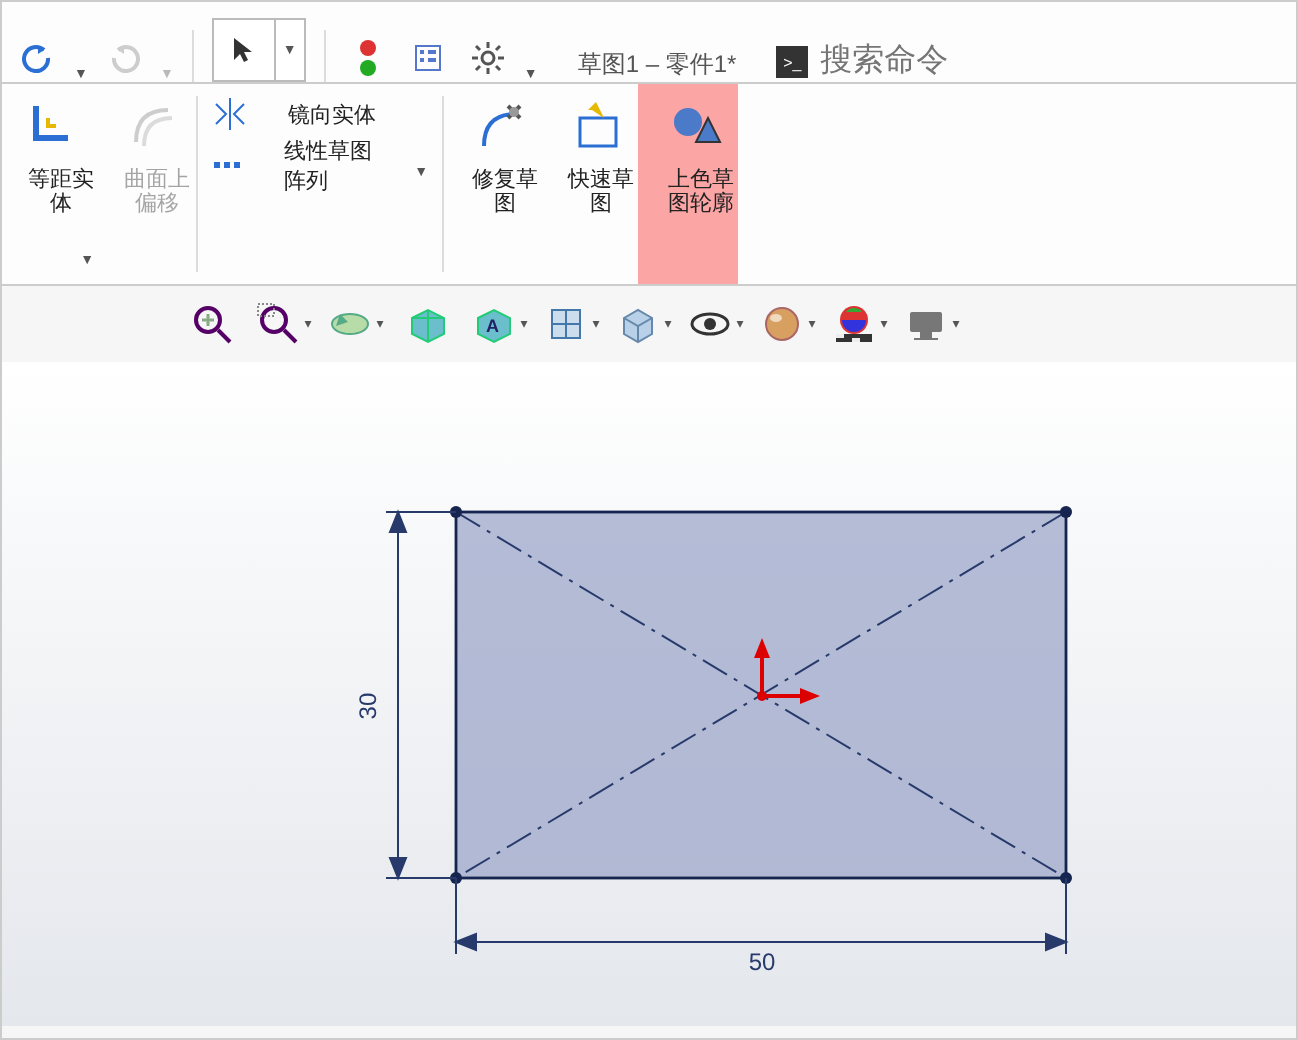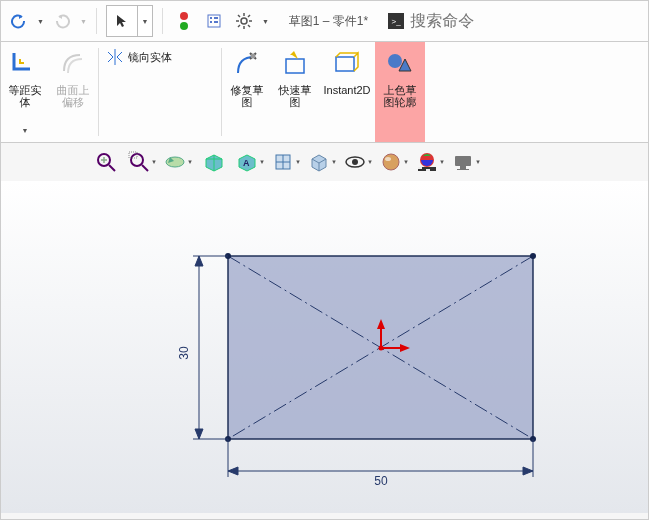--- a/index.html
+++ b/index.html
@@ -1,34 +1,34 @@
 <!DOCTYPE html>
 <html><head>
 <meta charset="utf-8">
 <style>
   body{margin:0;font-family:"Microsoft YaHei",Arial,sans-serif;font-size:11px;color:#222;background:#f6f6f6;width:649px;height:520px;overflow:hidden;border:1px solid #ccc;box-sizing:border-box}
-  .topbar{height:40px;background:#fdfdfd;border-bottom:1px solid #ccc;display:flex;align-items:center;gap:6px;padding:0 6px}
+  .topbar{height:40px;background:#fdfdfd;border-bottom:1px solid #ccc;display:flex;align-items:flex-end;gap:6px;padding:0 6px}
   .tb-btn{width:22px;height:22px;display:flex;align-items:center;justify-content:center;border:1px solid transparent;border-radius:2px;cursor:pointer}
   .sep{width:1px;height:26px;background:#ddd;margin:0 3px}
   .arrow-btn{display:flex;align-items:center;border:1px solid #bbb;height:30px;background:#fff}
   .arrow-btn .main{width:30px;height:100%;display:flex;align-items:center;justify-content:center;border-right:1px solid #bbb}
   .arrow-btn .dd{width:14px;height:100%;display:flex;align-items:center;justify-content:center;font-size:7px;color:#555}
   .title{flex:0 0 auto;margin:0 14px;font-size:12px;color:#555}
   .search{display:flex;align-items:center;gap:4px;flex:1}
   .search .icn{width:16px;height:16px;background:#333;display:flex;align-items:center;justify-content:center;color:#fff;font-size:8px}
   .search input{border:none;background:transparent;font-size:16px;color:#888;flex:1;outline:none}
   
   .ribbon{height:100px;background:#fdfdfd;border-bottom:1px solid #ccc;display:flex;align-items:flex-start}
-  .rgrp{display:flex;flex-direction:column;align-items:center;padding:4px 2px;height:100%;box-sizing:border-box;position:relative}
+  .rgrp{display:flex;flex-direction:column;align-items:flex-end;padding:4px 2px;height:100%;box-sizing:border-box;position:relative}
   .rgrp.big{justify-content:flex-start;width:48px}
   .rgrp.big .ic{height:36px;width:36px;display:flex;align-items:center;justify-content:center}
   .rgrp.big .lbl{font-size:11px;text-align:center;line-height:12px;margin-top:2px}
   .rgrp .dd{font-size:7px;color:#555;margin-top:auto;margin-bottom:4px}
   .rgrp.lines{width:120px;align-items:stretch;padding:4px 6px;gap:4px}
-  .line-row{display:flex;align-items:center;gap:4px;height:22px;cursor:pointer}
+  .line-row{display:flex;align-items:center;gap:20px;height:22px;cursor:pointer}
   .line-row .ic{width:18px;height:18px;display:flex;align-items:center;justify-content:center}
   .line-row .dd{font-size:7px;color:#555;margin-left:auto}
   .rsep{width:1px;background:#ddd;height:88px;margin:6px 1px}
   .rgrp.sel{background:#fca5a5}
   .disabled{opacity:.4}
   
   .viewbar{height:38px;display:flex;align-items:center;gap:6px;padding-left:90px;background:#f6f6f6}
   .vb{width:30px;height:30px;display:flex;align-items:center;justify-content:center;cursor:pointer}
   .vb .dd{font-size:7px;color:#555;margin-left:2px}
   
@@ -128,20 +128,31 @@
     <div class="line-row">
       <div class="ic">
           <svg width="16" height="16">
             <line x1="8" y1="0" x2="8" y2="16" stroke="#2b6fd4"></line>
             <path d="M1 3 L6 8 L1 13" fill="none" stroke="#2b6fd4"></path>
             <path d="M15 3 L10 8 L15 13" fill="none" stroke="#2b6fd4"></path>
           </svg>
         </div>
       <span>镜向实体</span>
     </div>
+    <div class="line-row">
+      <div class="ic">
+          <svg width="16" height="16">
+            <rect x="1" y="6" width="3" height="3" fill="#2b6fd4"></rect>
+            <rect x="6" y="6" width="3" height="3" fill="#2b6fd4"></rect>
+            <rect x="11" y="6" width="3" height="3" fill="#2b6fd4"></rect>
+          </svg>
+        </div>
+      <span>线性草图阵列</span>
+      <span class="dd">▼</span>
+    </div>
   </div>
   <div class="rsep"></div>
   <div class="rgrp big" style="width:48px">
     <div class="ic">
         <svg width="30" height="30">
           <path d="M6 24 Q 6 8 22 8" fill="none" stroke="#2b6fd4" stroke-width="2"></path>
           <path d="M18 4 L24 10 M24 4 L18 10" stroke="#555" stroke-width="2"></path>
           <circle cx="21" cy="7" r="2.5" fill="#999"></circle>
         </svg>
       </div>
@@ -150,30 +161,20 @@
   </div>
   <div class="rgrp big" style="width:48px">
     <div class="ic">
         <svg width="30" height="30">
           <rect x="6" y="10" width="18" height="14" fill="none" stroke="#2b6fd4" stroke-width="1.5"></rect>
           <path d="M10 6 L14 2 L18 10 L12 6 Z" fill="#e6b800"></path>
         </svg>
       </div>
     <div class="lbl" style="white-space:pre-line">快速草
 图</div>
-  </div>
-  <div class="rgrp big" style="width:56px">
-    <div class="ic">
-        <svg width="30" height="30">
-          <rect x="4" y="8" width="18" height="14" fill="none" stroke="#2b6fd4" stroke-width="1.5"></rect>
-          <path d="M22 8 L26 4 L26 18 L22 22" fill="none" stroke="#e6b800" stroke-width="1.5"></path>
-          <path d="M4 8 L8 4 L26 4" fill="none" stroke="#e6b800" stroke-width="1.5"></path>
-        </svg>
-      </div>
-    <div class="lbl">Instant2D</div>
   </div>
   <div class="rgrp big sel" style="width:50px">
     <div class="ic">
         <svg width="30" height="30">
           <circle cx="10" cy="12" r="7" fill="#4a7ac8"></circle>
           <path d="M14 22 L26 22 L20 10 Z" fill="#4a7ac8" stroke="#333"></path>
         </svg>
       </div>
     <div class="lbl" style="white-space:pre-line">上色草
 图轮廓</div>

